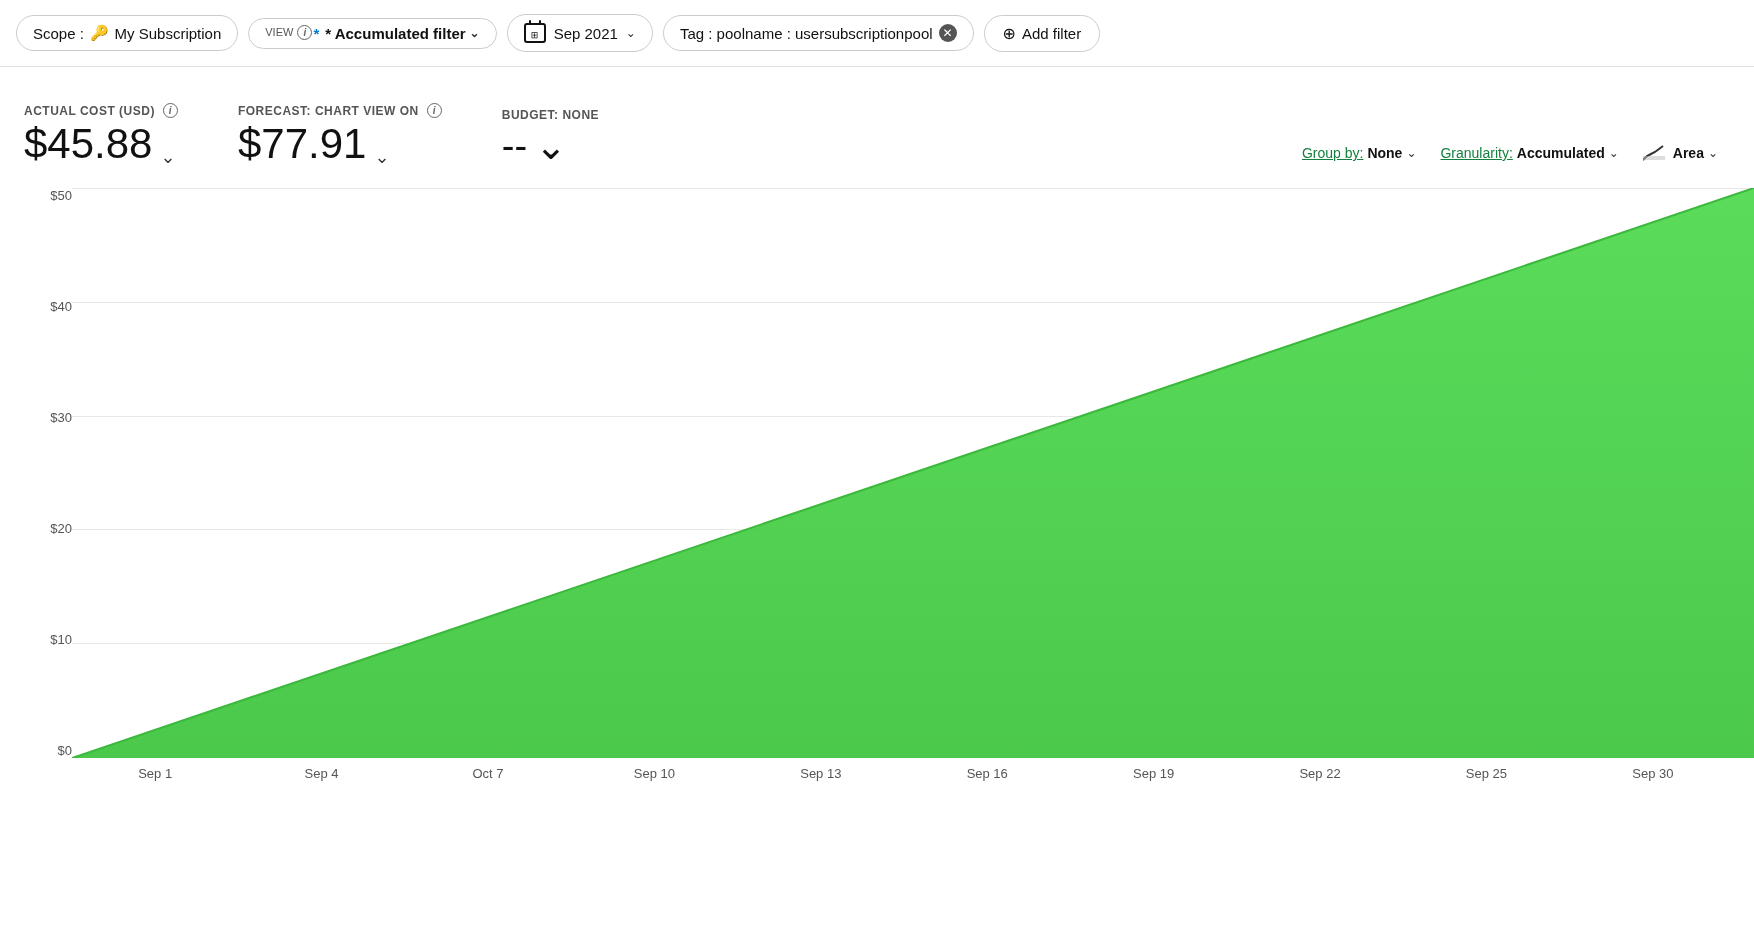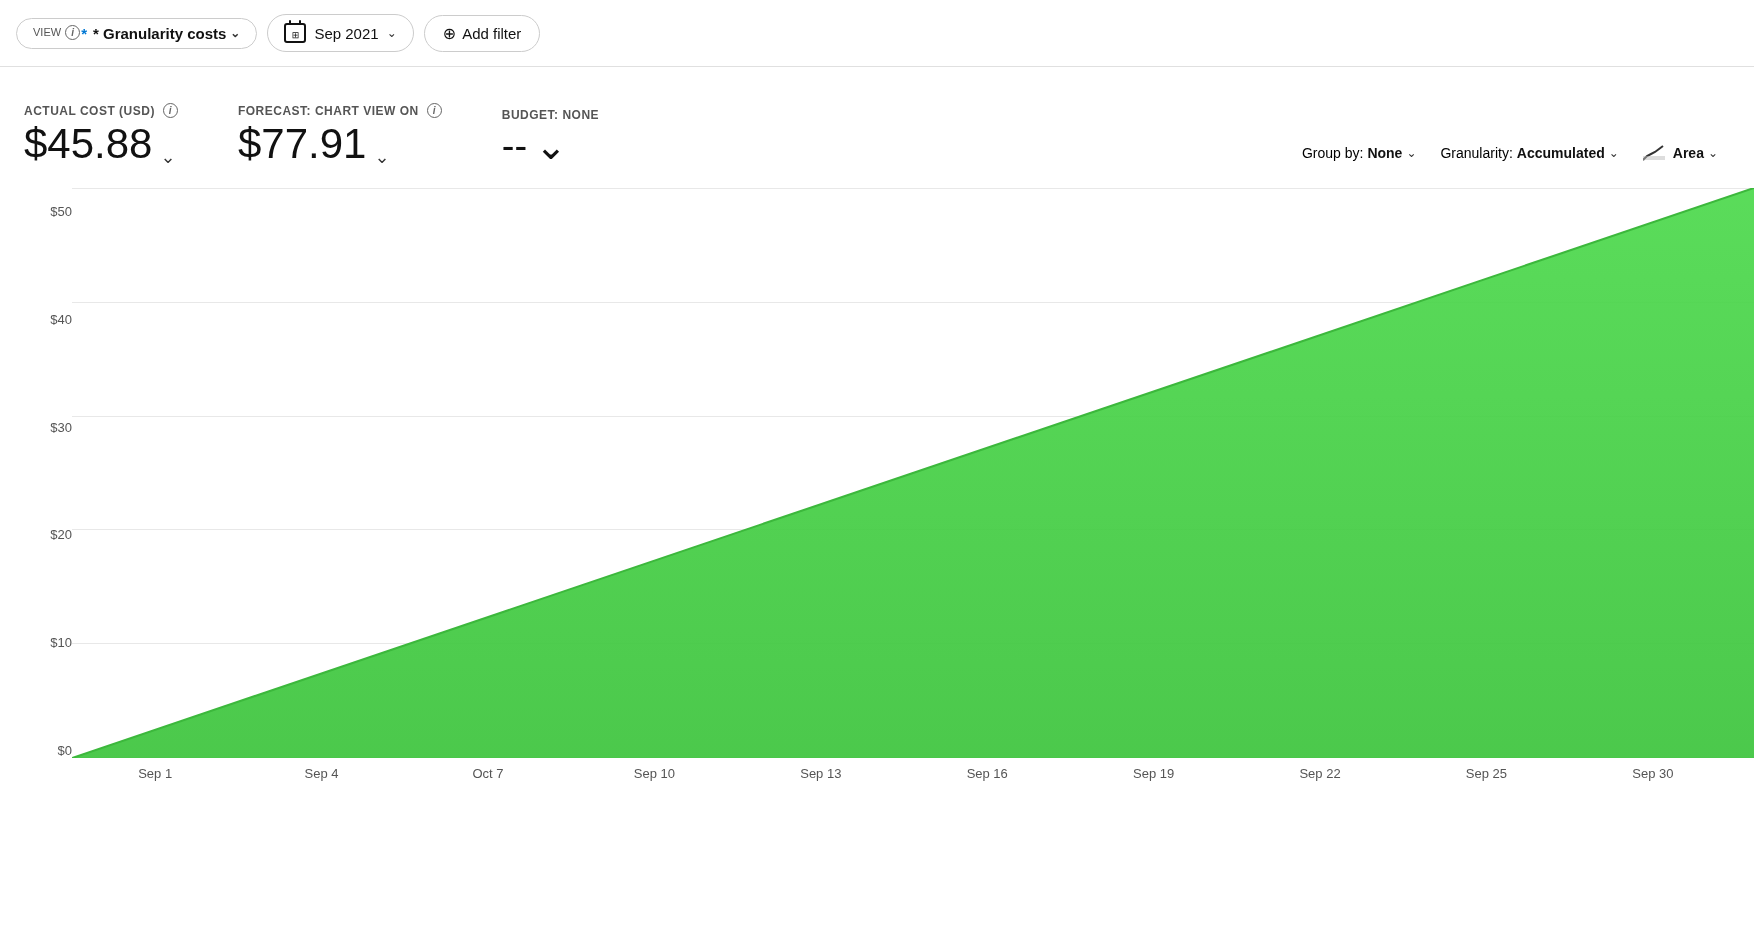--- a/index.html
+++ b/index.html
@@ -207,21 +207,21 @@
 
     .ctrl-item {
       display: flex;
       align-items: center;
       gap: 4px;
       font-size: 14px;
       color: #111;
       cursor: pointer;
       padding: 6px 12px;
     }
-    .ctrl-label { font-weight: 400; color: #000000; }
+    .ctrl-label { font-weight: 400; color: #15803d; text-decoration: underline; }
     .ctrl-value { font-weight: 600; }
 
     
     .chart-container {
       padding: 0 0 0 0;
       position: relative;
       height: 620px;
     }
 
     .chart-inner {
@@ -236,21 +236,20 @@
       justify-content: space-between;
       padding: 10px 12px 40px 20px;
       width: 72px;
       flex-shrink: 0;
     }
     .y-label {
       font-size: 13px;
       color: #555;
       text-align: right;
       width: 52px;
-      margin-top: 16px;
     }
 
     .chart-plot {
       flex: 1;
       position: relative;
       overflow: hidden;
     }
 
     
     .grid-lines {
@@ -301,41 +300,50 @@
       font-style: italic;
       font-weight: bold;
       cursor: pointer;
     }
   </style>
 </head>
 <body>
 
 <div class="toolbar">
 
+  <button class="pill-btn">
+    <span>Scope :</span>
+    <span>🔑</span>
+    <span>My Subscription</span>
+  </button>
 
   <div class="view-pill">
     <span class="view-label">
       <span>VIEW</span>
       <span class="info-icon">i</span>
     </span>
     <span class="view-value">
       <span class="asterisk">*</span>
-      <span style="margin-left:2px;">* Granularity costs</span>
+      <span style="margin-left:2px;">* Accumulated filter</span>
       <span class="chevron">⌄</span>
     </span>
   </div>
 
   <div class="date-pill">
     <div class="calendar-icon-box">
       <span style="font-size:9px;margin-top:3px;">⊞</span>
     </div>
     <span>Sep 2021</span>
     <span class="chevron">⌄</span>
   </div>
 
+  <div class="tag-pill">
+    <span>Tag : poolname : usersubscriptionpool</span>
+    <div class="tag-close">✕</div>
+  </div>
 
   <button class="add-filter-btn">
     <span style="font-size:16px;">⊕</span>
     <span>Add filter</span>
   </button>
 </div>
 
 <div style="position:relative; padding: 16px 0 0 0;">
   <div class="stats-row">
 

